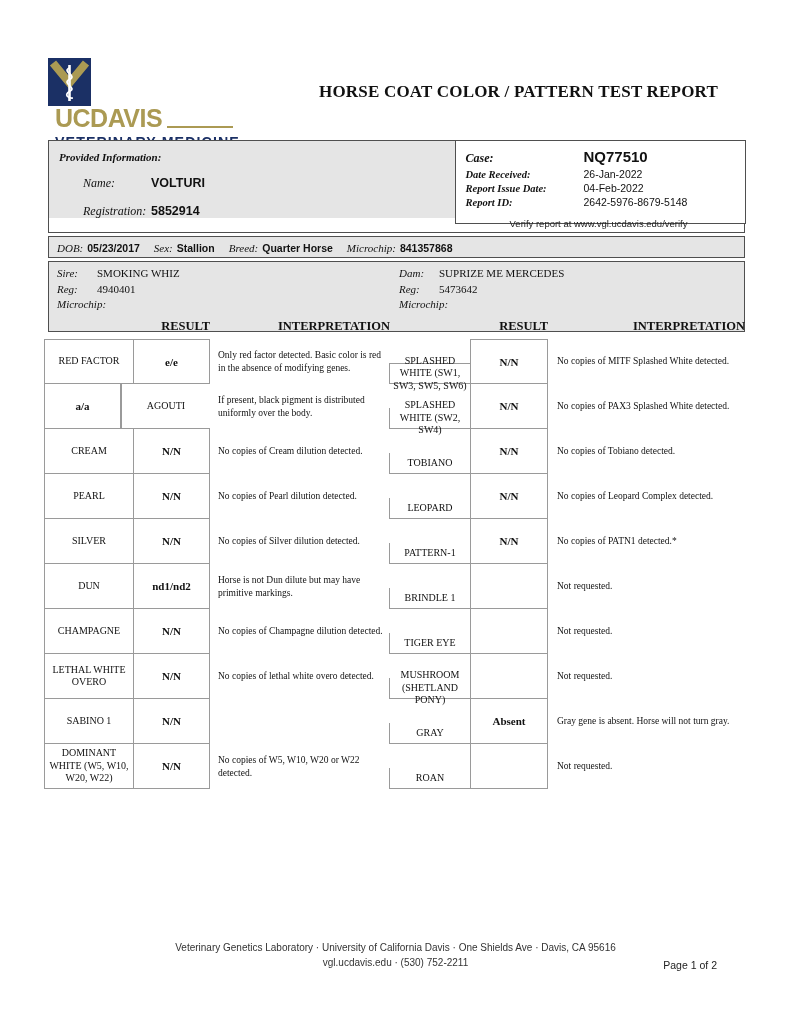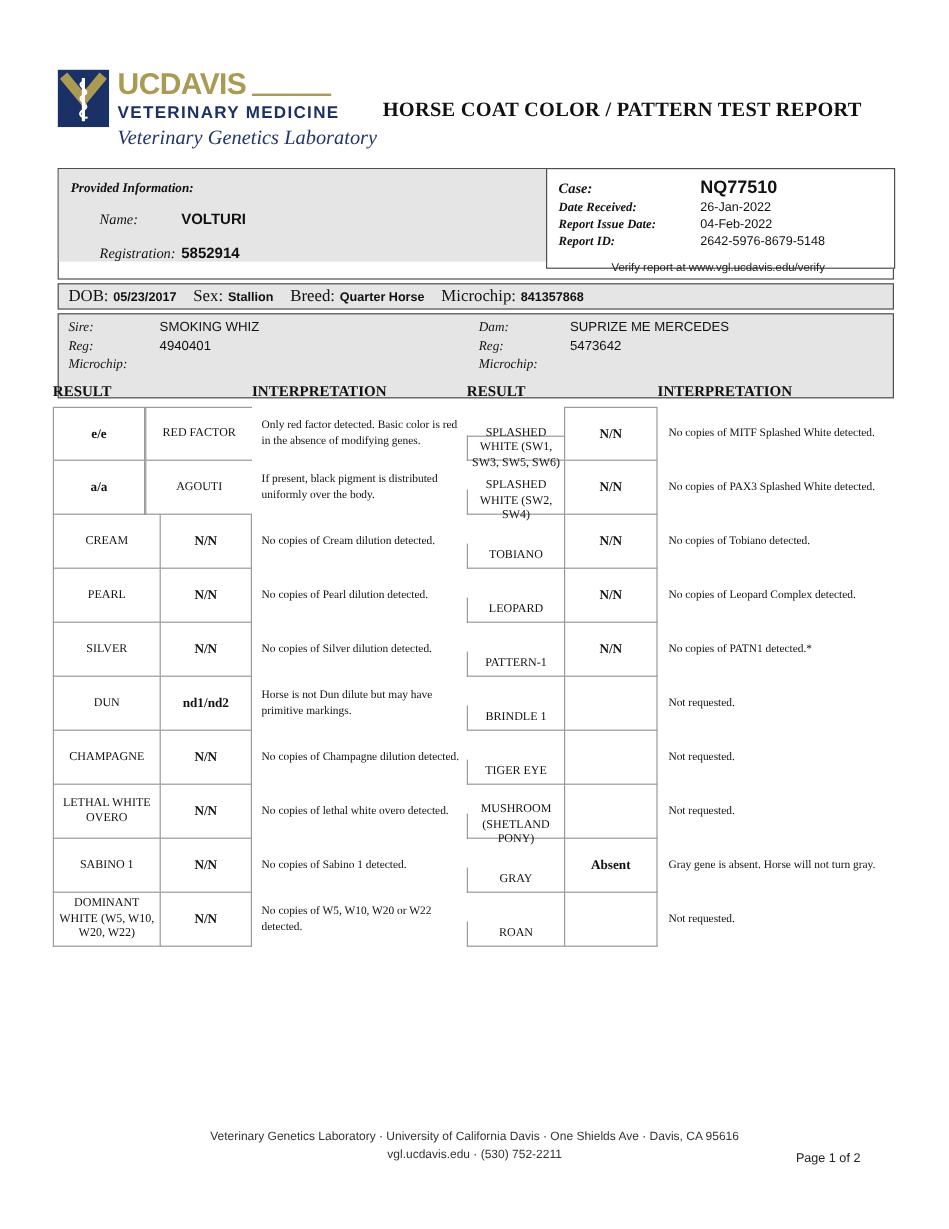--- a/index.html
+++ b/index.html
@@ -7,21 +7,21 @@
     --gray_bg:#e5e5e5; --border_dark:#4f4f4f; --border_table:#9a9a9a;
   }
   *{box-sizing:border-box; margin:0; padding:0;}
   html,body{background:#ffffff;}
   .page{
     position:relative; width:791px; height:1024px; margin:0 auto;
     background:#ffffff; font-family:"Liberation Serif", serif; color:var(--ink);
     overflow:hidden;
   }
   
-  .brand{position:absolute; left:48px; top:58px; display:flex;}
+  .brand{position:absolute; left:48px; top:58px; display:flex;flex-direction:column;}
   .brand-mark{width:43px; height:48px; flex:0 0 auto;}
   .brand-text{margin-left:7px; width:178px;}
   .brand-row1{display:flex; align-items:flex-end; font-family:"Liberation Sans", sans-serif;}
   .uc{font-weight:700; font-size:25px; line-height:1; color:var(--gold); letter-spacing:-.5px;}
   .davis{font-weight:800; font-size:25px; line-height:1; color:var(--gold); letter-spacing:-.5px;}
   .goldline{flex:1; height:2px; background:var(--gold); margin:0 0 3px 5px;}
   .vetmed{font-family:"Liberation Sans", sans-serif; font-weight:700; font-size:14.2px;
           letter-spacing:1.1px; color:var(--navy); margin-top:3px; white-space:nowrap;}
   .vgl{font-style:italic; font-size:17px; color:#24356e; margin-top:3px; white-space:nowrap;}
   .report-title{
@@ -41,32 +41,32 @@
             background:#fff; border:1.5px solid var(--border_dark); padding:7px 10px;}
   .case-grid{display:grid; grid-template-columns:118px 1fr; row-gap:2px; align-items:baseline;}
   .case-label{font-weight:700; font-style:italic; font-size:12px;}
   .case-label-sm{font-weight:700; font-style:italic; font-size:10.5px;}
   .case-value{font-family:"Liberation Sans", sans-serif; font-weight:700; font-size:15px;}
   .case-value-sm{font-family:"Liberation Sans", sans-serif; font-size:10.5px;}
   .verify{position:absolute; right:0; bottom:3px; width:291px; text-align:center;
           font-family:"Liberation Sans", sans-serif; font-size:9.5px; color:#222;}
   .box-dob{top:236px; height:22px; background:var(--gray_bg); display:flex; align-items:center; padding:0 8px;}
   .dob-pair{margin-right:14px; white-space:nowrap;}
-  .lbl-it{font-size:14px;}
+  .lbl-it{font-style:italic; font-size:11px;}
   .val-b{font-family:"Liberation Sans", sans-serif; font-weight:700; font-size:10.5px;}
-  .val-r{font-family:Liberation Sans, sans-serif; font-size:11px;margin-left:36px;}
+  .val-r{font-family:Liberation Serif, serif; font-size:11px;}
   .box-parents{top:261px; height:71px; background:var(--gray_bg); padding:21px 8px;}
   .parent-col{position:absolute; top:5px;}
   .sire-col{left:8px;}
   .dam-col{left:350px;}
   .parent-line{display:flex; align-items:baseline; height:15.5px;}
   .parent-label{font-style:italic; font-size:11px; width:40px;}
   .parent-label-wide{font-style:italic; font-size:11px;}
   
-  .col-header{position:absolute; top:319px; text-align:left; font-weight:700; font-size:12.5px;}
+  .col-header{position:absolute; top:319px; text-align:right; font-weight:700; font-size:12.5px;}
   .rtable{position:absolute; top:339px;}
   .trow{display:flex; height:45px;}
   .cell{border-left:1px solid var(--border_table); border-bottom:1px solid var(--border_table);
         display:flex; align-items:center; justify-content:center; text-align:center; padding:1px 3px;}
   .trow:first-child .cell{border-top:1px solid var(--border_table);}
   .tname{font-size:10px; line-height:1.25;}
   .tresult{font-weight:700; font-size:11px; border-right:1px solid var(--border_table);}
   .tinterp{display:flex; align-items:center; font-size:9.5px; line-height:1.3; padding-left:8px;}
   #left-table .tname{width:89px;}
   #left-table .tresult{width:77px;}
@@ -172,22 +172,22 @@
     </div>
   </div>
 
   <div class="col-header" style="left:44px; width:166px;">RESULT</div>
   <div class="col-header" style="left:210px; width:180px;">INTERPRETATION</div>
   <div class="col-header" style="left:389px; width:159px;">RESULT</div>
   <div class="col-header" style="left:548px; width:197px;">INTERPRETATION</div>
 
   <div class="rtable" id="left-table">
       <div class="trow">
+        <div class="cell tname">RED FACTOR</div>
         <div class="cell tresult">e/e</div>
-        <div class="cell tname">RED FACTOR</div>
         <div class="tinterp">Only red factor detected. Basic color is red in the absence of modifying genes.</div>
       </div>
       <div class="trow">
         <div class="cell tresult">a/a</div>
         <div class="cell tname">AGOUTI</div>
         <div class="tinterp">If present, black pigment is distributed uniformly over the body.</div>
       </div>
       <div class="trow">
         <div class="cell tname">CREAM</div>
         <div class="cell tresult">N/N</div>
@@ -214,21 +214,20 @@
         <div class="tinterp">No copies of Champagne dilution detected.</div>
       </div>
       <div class="trow">
         <div class="cell tname">LETHAL WHITE OVERO</div>
         <div class="cell tresult">N/N</div>
         <div class="tinterp">No copies of lethal white overo detected.</div>
       </div>
       <div class="trow">
         <div class="cell tname">SABINO 1</div>
         <div class="cell tresult">N/N</div>
-        <div class="tinterp">No copies of Sabino 1 detected.</div>
       </div>
       <div class="trow">
         <div class="cell tname">DOMINANT WHITE (W5, W10, W20, W22)</div>
         <div class="cell tresult">N/N</div>
         <div class="tinterp">No copies of W5, W10, W20 or W22 detected.</div>
       </div>
     </div>
   <div class="rtable" id="right-table">
       <div class="trow">
         <div class="cell tname">SPLASHED WHITE (SW1, SW3, SW5, SW6)</div>

